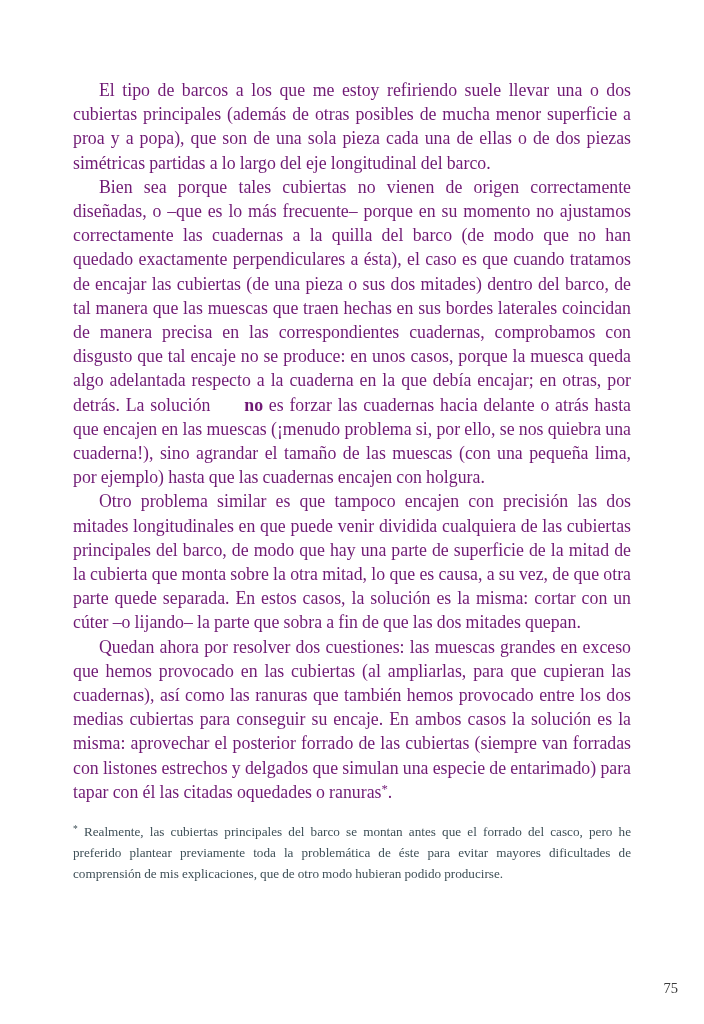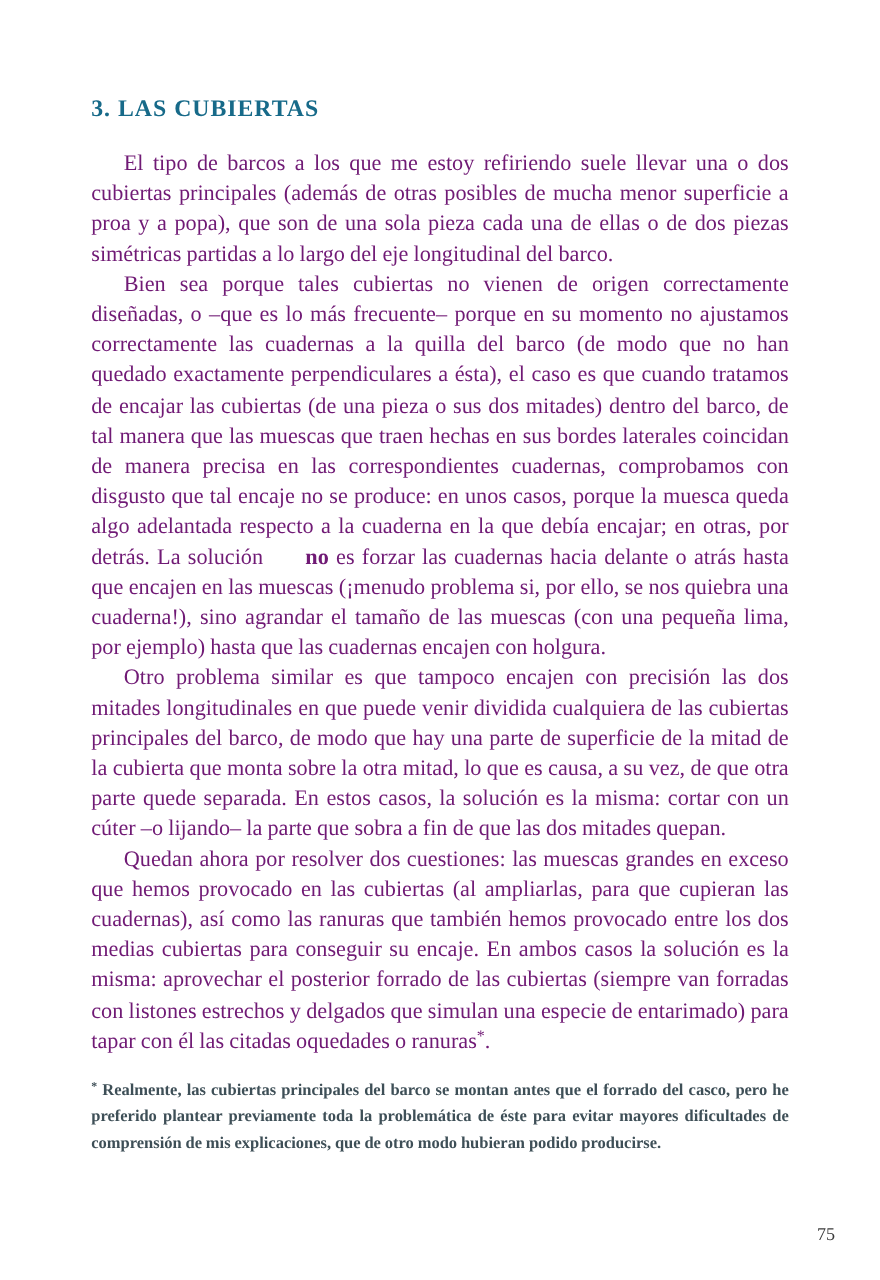--- a/index.html
+++ b/index.html
@@ -44,53 +44,52 @@
   }
   .sup-run {
     font-size: 0.72em;
     vertical-align: 0.38em;
     line-height: 0;
   }
   .footnote {
     margin-top: 17px;
     font-size: 13.2px;
     line-height: 21px;
-    font-weight: bold;
+    font-weight: normal;
     color: #3e4f57;
     text-align: justify;
     word-spacing: -0.2px;
   }
   .footnote .sup-run {
     vertical-align: 0.45em;
   }
   .running-footer {
     position: absolute;
     left: 410px;
     top: 986px;
     font-size: 9px;
     font-weight: bold;
     letter-spacing: 2.6px;
     color: #4f8aa0;
     margin-top: 38px;
   }
   .page-number {
     position: absolute;
-    right: 36px;
+    right: 26px;
     top: 980px;
     font-size: 14.5px;
     color: #3a3a3a;
   }
 </style>
 </head>
 <body>
 
 <div class="page">
   <div class="main">
 
-    <h1 class="section-title">3. LAS CUBIERTAS</h1>
 
     <p class="para"><span>El tipo de barcos a los que me estoy refiriendo suele llevar una o dos cubiertas principales (además de otras posibles de mucha menor superficie a proa y a popa), que son de una sola pieza cada una de ellas o de dos piezas simétricas partidas a lo largo del eje longitudinal del barco.</span></p>
 
     <p class="para"><span>Bien sea porque tales cubiertas no vienen de origen correctamente diseñadas, o –que es lo más frecuente– porque en su momento no ajustamos correctamente las cuadernas a la quilla del barco (de modo que no han quedado exactamente perpendiculares a ésta), el caso es que cuando tratamos de encajar las cubiertas (de una pieza o sus dos mitades) dentro del barco, de tal manera que las muescas que traen hechas en sus bordes laterales coincidan de manera precisa en las correspondientes cuadernas, comprobamos con disgusto que tal encaje no se produce: en unos casos, porque la muesca queda algo adelantada respecto a la cuaderna en la que debía encajar; en otras, por detrás. La solución </span><span class="bold-run">no</span><span> es forzar las cuadernas hacia delante o atrás hasta que encajen en las muescas (¡menudo problema si, por ello, se nos quiebra una cuaderna!), sino agrandar el tamaño de las muescas (con una pequeña lima, por ejemplo) hasta que las cuadernas encajen con holgura.</span></p>
 
     <p class="para"><span>Otro problema similar es que tampoco encajen con precisión las dos mitades longitudinales en que puede venir dividida cualquiera de las cubiertas principales del barco, de modo que hay una parte de superficie de la mitad de la cubierta que monta sobre la otra mitad, lo que es causa, a su vez, de que otra parte quede separada. En estos casos, la solución es la misma: cortar con un cúter –o lijando– la parte que sobra a fin de que las dos mitades quepan.</span></p>
 
     <p class="para"><span>Quedan ahora por resolver dos cuestiones: las muescas grandes en exceso que hemos provocado en las cubiertas (al ampliarlas, para que cupieran las cuadernas), así como las ranuras que también hemos provocado entre los dos medias cubiertas para conseguir su encaje. En ambos casos la solución es la misma: aprovechar el posterior forrado de las cubiertas (siempre van forradas con listones estrechos y delgados que simulan una especie de entarimado) para tapar con él las citadas oquedades o ranuras</span><span class="sup-run">*</span><span>.</span></p>
 
     <div class="footnote"><span class="sup-run">*</span><span> Realmente, las cubiertas principales del barco se montan antes que el forrado del casco, pero he preferido plantear previamente toda la problemática de éste para evitar mayores dificultades de comprensión de mis explicaciones, que de otro modo hubieran podido producirse.</span></div>

